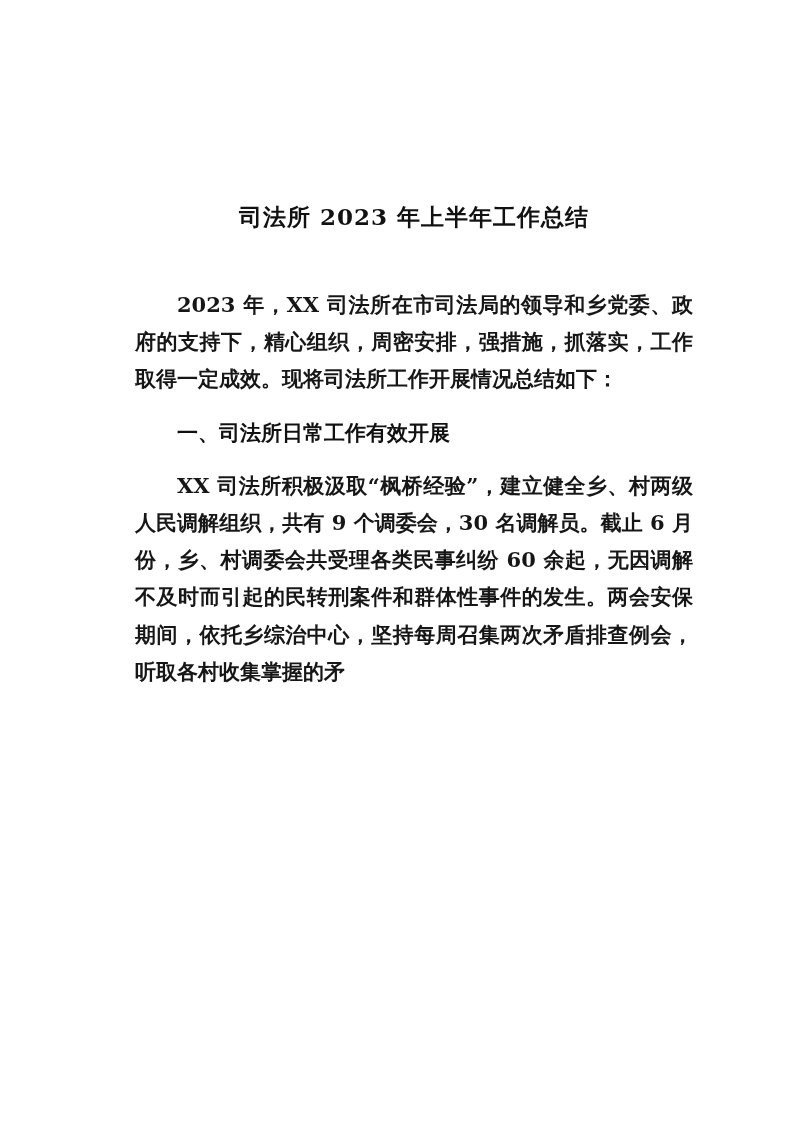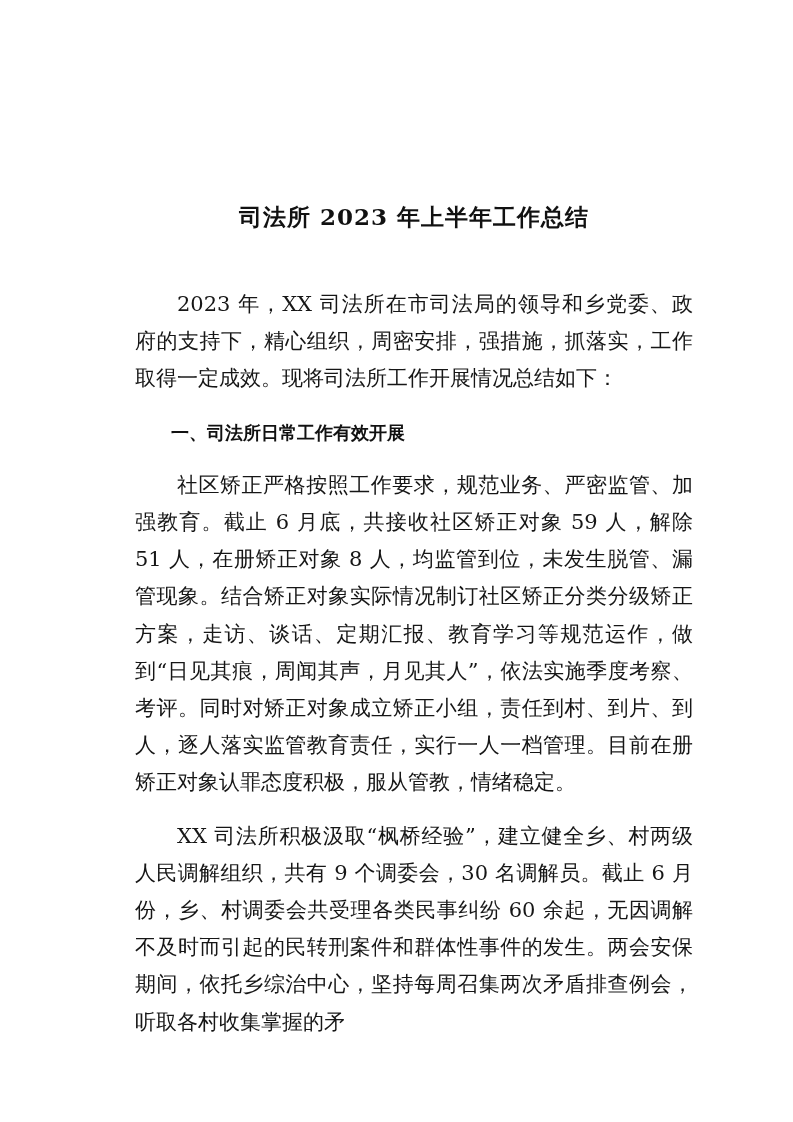--- a/index.html
+++ b/index.html
@@ -27,41 +27,40 @@
     font-weight: bold;
     text-align: center;
     letter-spacing: 1px;
     color: #111111;
   }
   .para {
     font-size: 21px;
     line-height: 37.2px;
     text-align: justify;
     text-indent: 2em;
-    font-weight: normal;
+    font-weight: bold;
   }
   .heading {
-    font-size: 18px;
+    font-size: 21px;
     line-height: 37.2px;
     text-align: justify;
     text-indent: 2em;
     font-weight: bold;
     color: #111111;
   }
 </style>
 </head>
 <body>
 
 <div class="page">
   <div class="content">
     <h1 class="doc-title">司法所 2023 年上半年工作总结</h1>
 
     <p class="para">2023 年，XX 司法所在市司法局的领导和乡党委、政府的支持下，精心组织，周密安排，强措施，抓落实，工作取得一定成效。现将司法所工作开展情况总结如下：</p>
 
     <h2 class="heading">一、司法所日常工作有效开展</h2>
 
 
-    <p class="para">社区矫正严格按照工作要求，规范业务、严密监管、加强教育。截止 6 月底，共接收社区矫正对象 59 人，解除 51 人，在册矫正对象 8 人，均监管到位，未发生脱管、漏管现象。结合矫正对象实际情况制订社区矫正分类分级矫正方案，走访、谈话、定期汇报、教育学习等规范运作，做到“日见其痕，周闻其声，月见其人”，依法实施季度考察、考评。同时对矫正对象成立矫正小组，责任到村、到片、到人，逐人落实监管教育责任，实行一人一档管理。目前在册矫正对象认罪态度积极，服从管教，情绪稳定。</p>
 
 
     <p class="para">XX 司法所积极汲取“枫桥经验”，建立健全乡、村两级人民调解组织，共有 9 个调委会，30 名调解员。截止 6 月份，乡、村调委会共受理各类民事纠纷 60 余起，无因调解不及时而引起的民转刑案件和群体性事件的发生。两会安保期间，依托乡综治中心，坚持每周召集两次矛盾排查例会，听取各村收集掌握的矛</p>
   </div>
 </div>
 
 </body></html>

